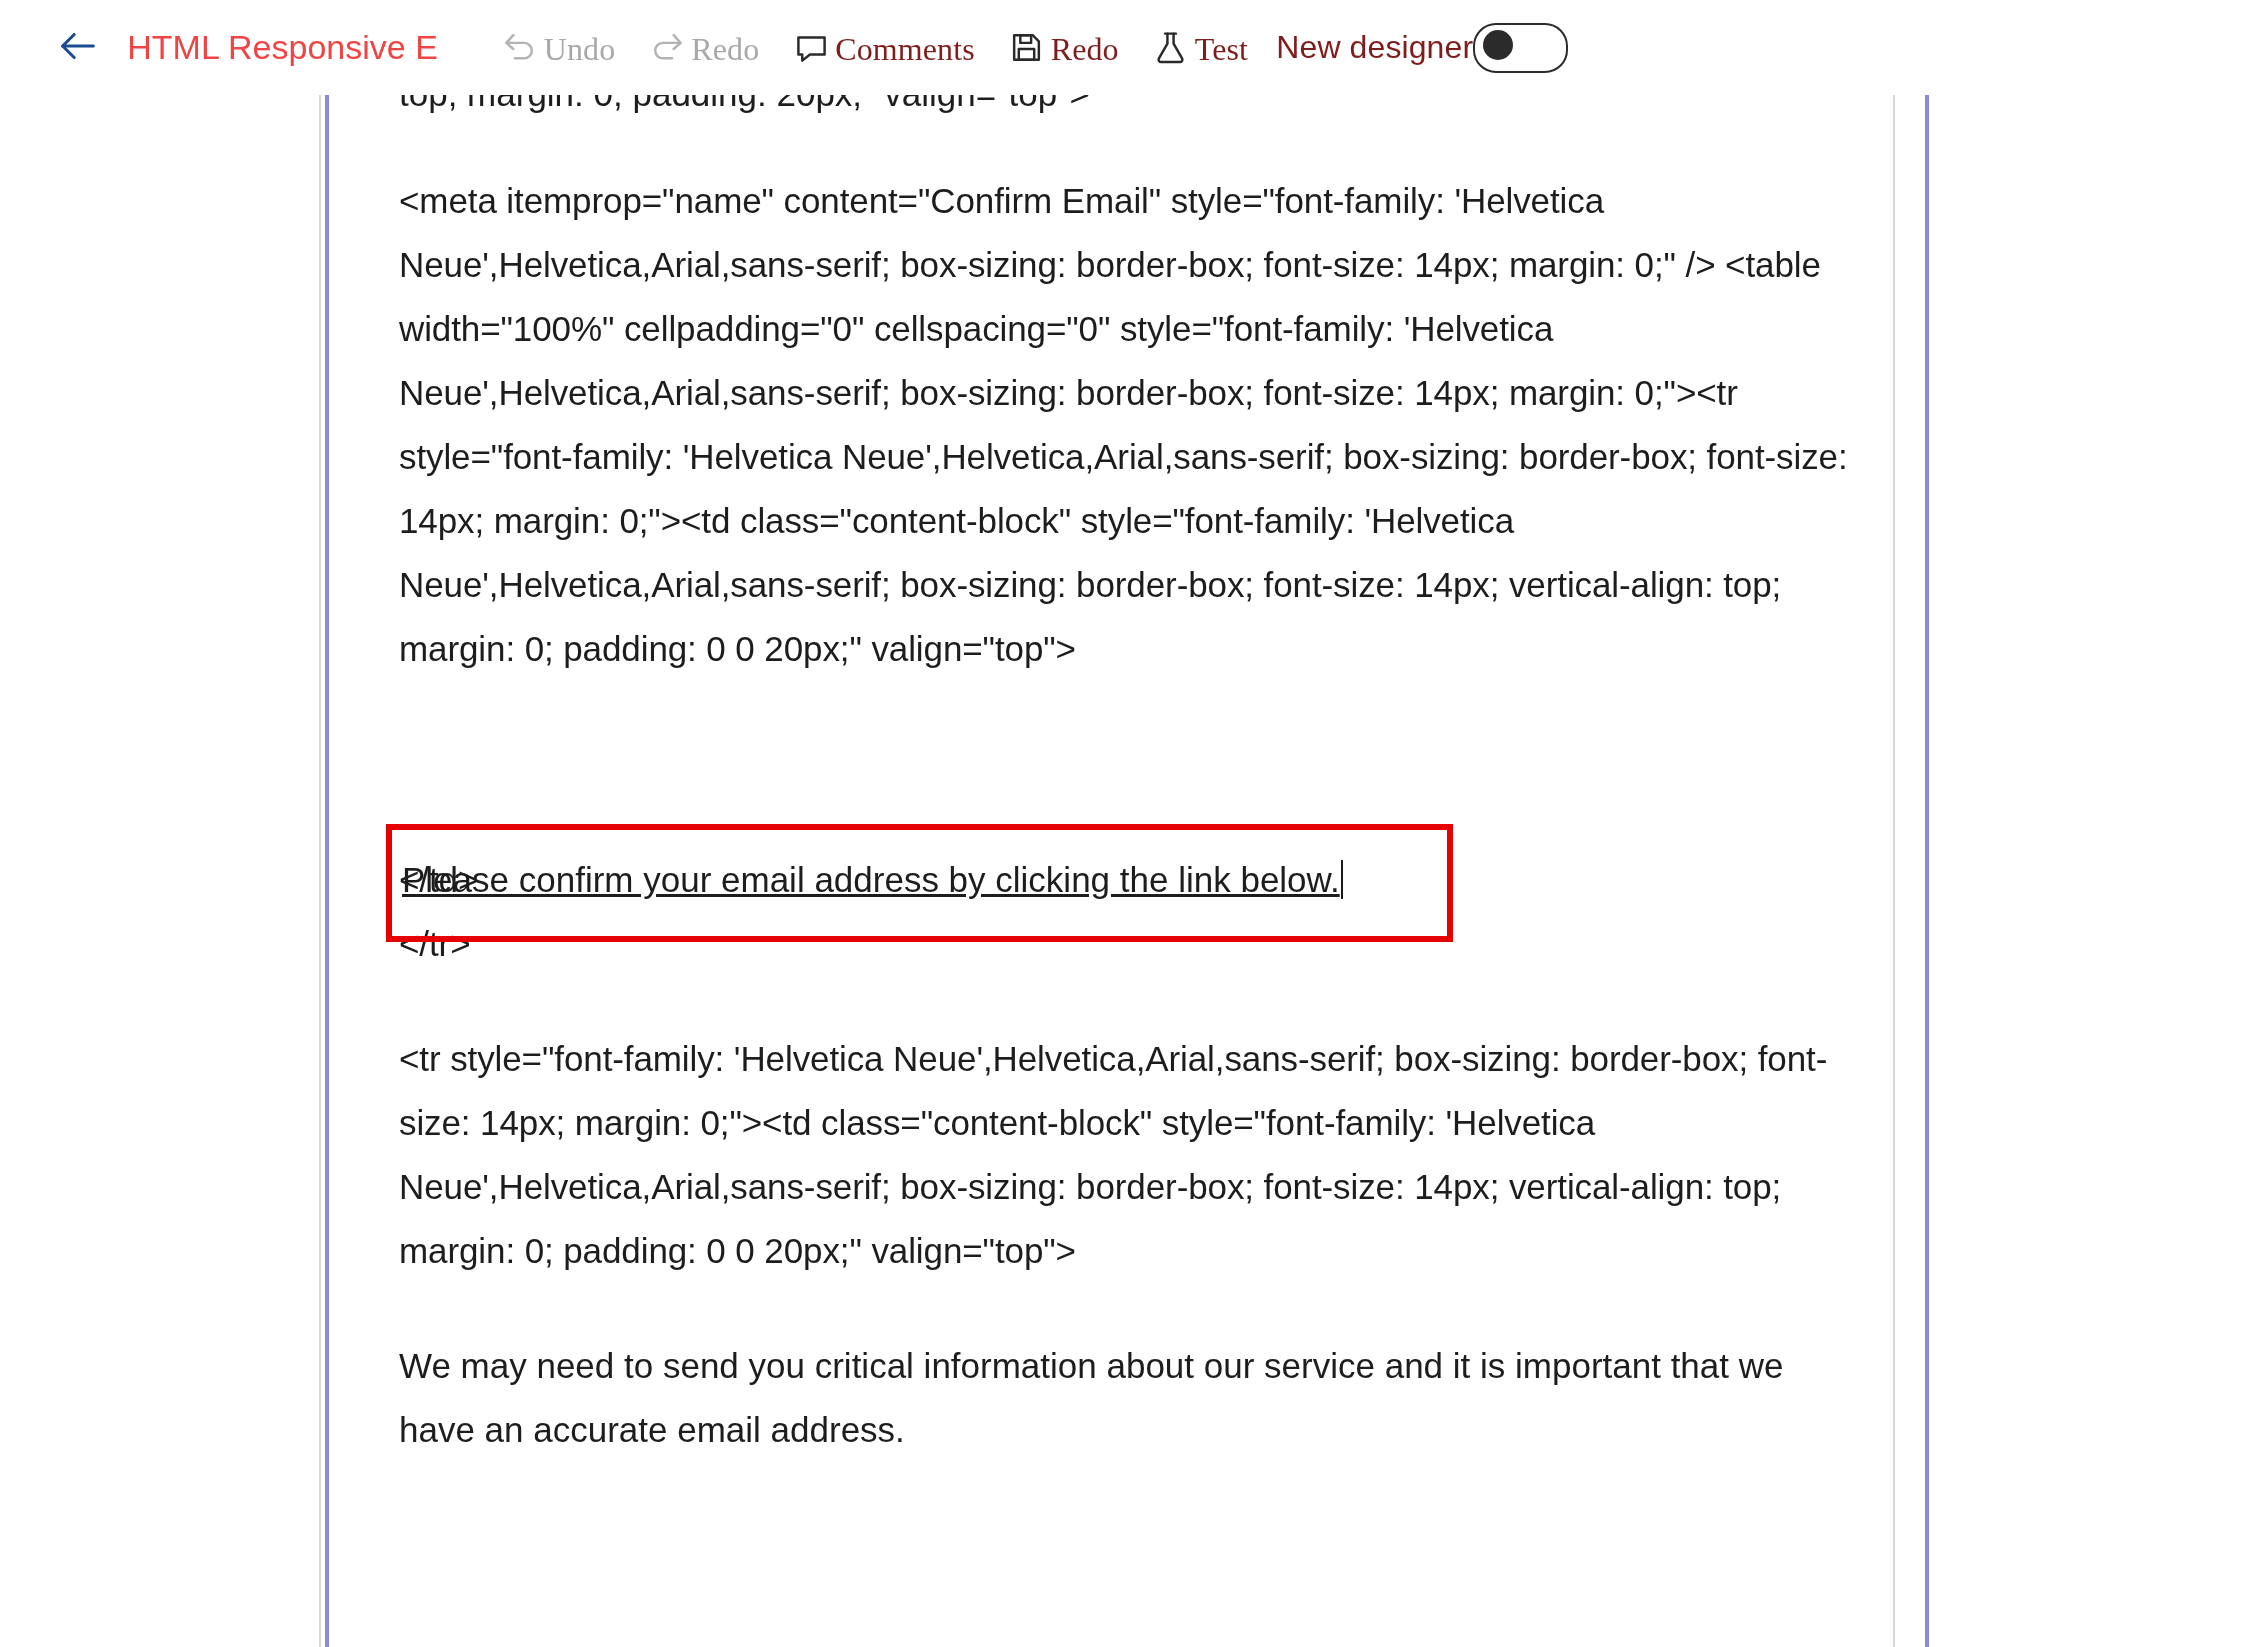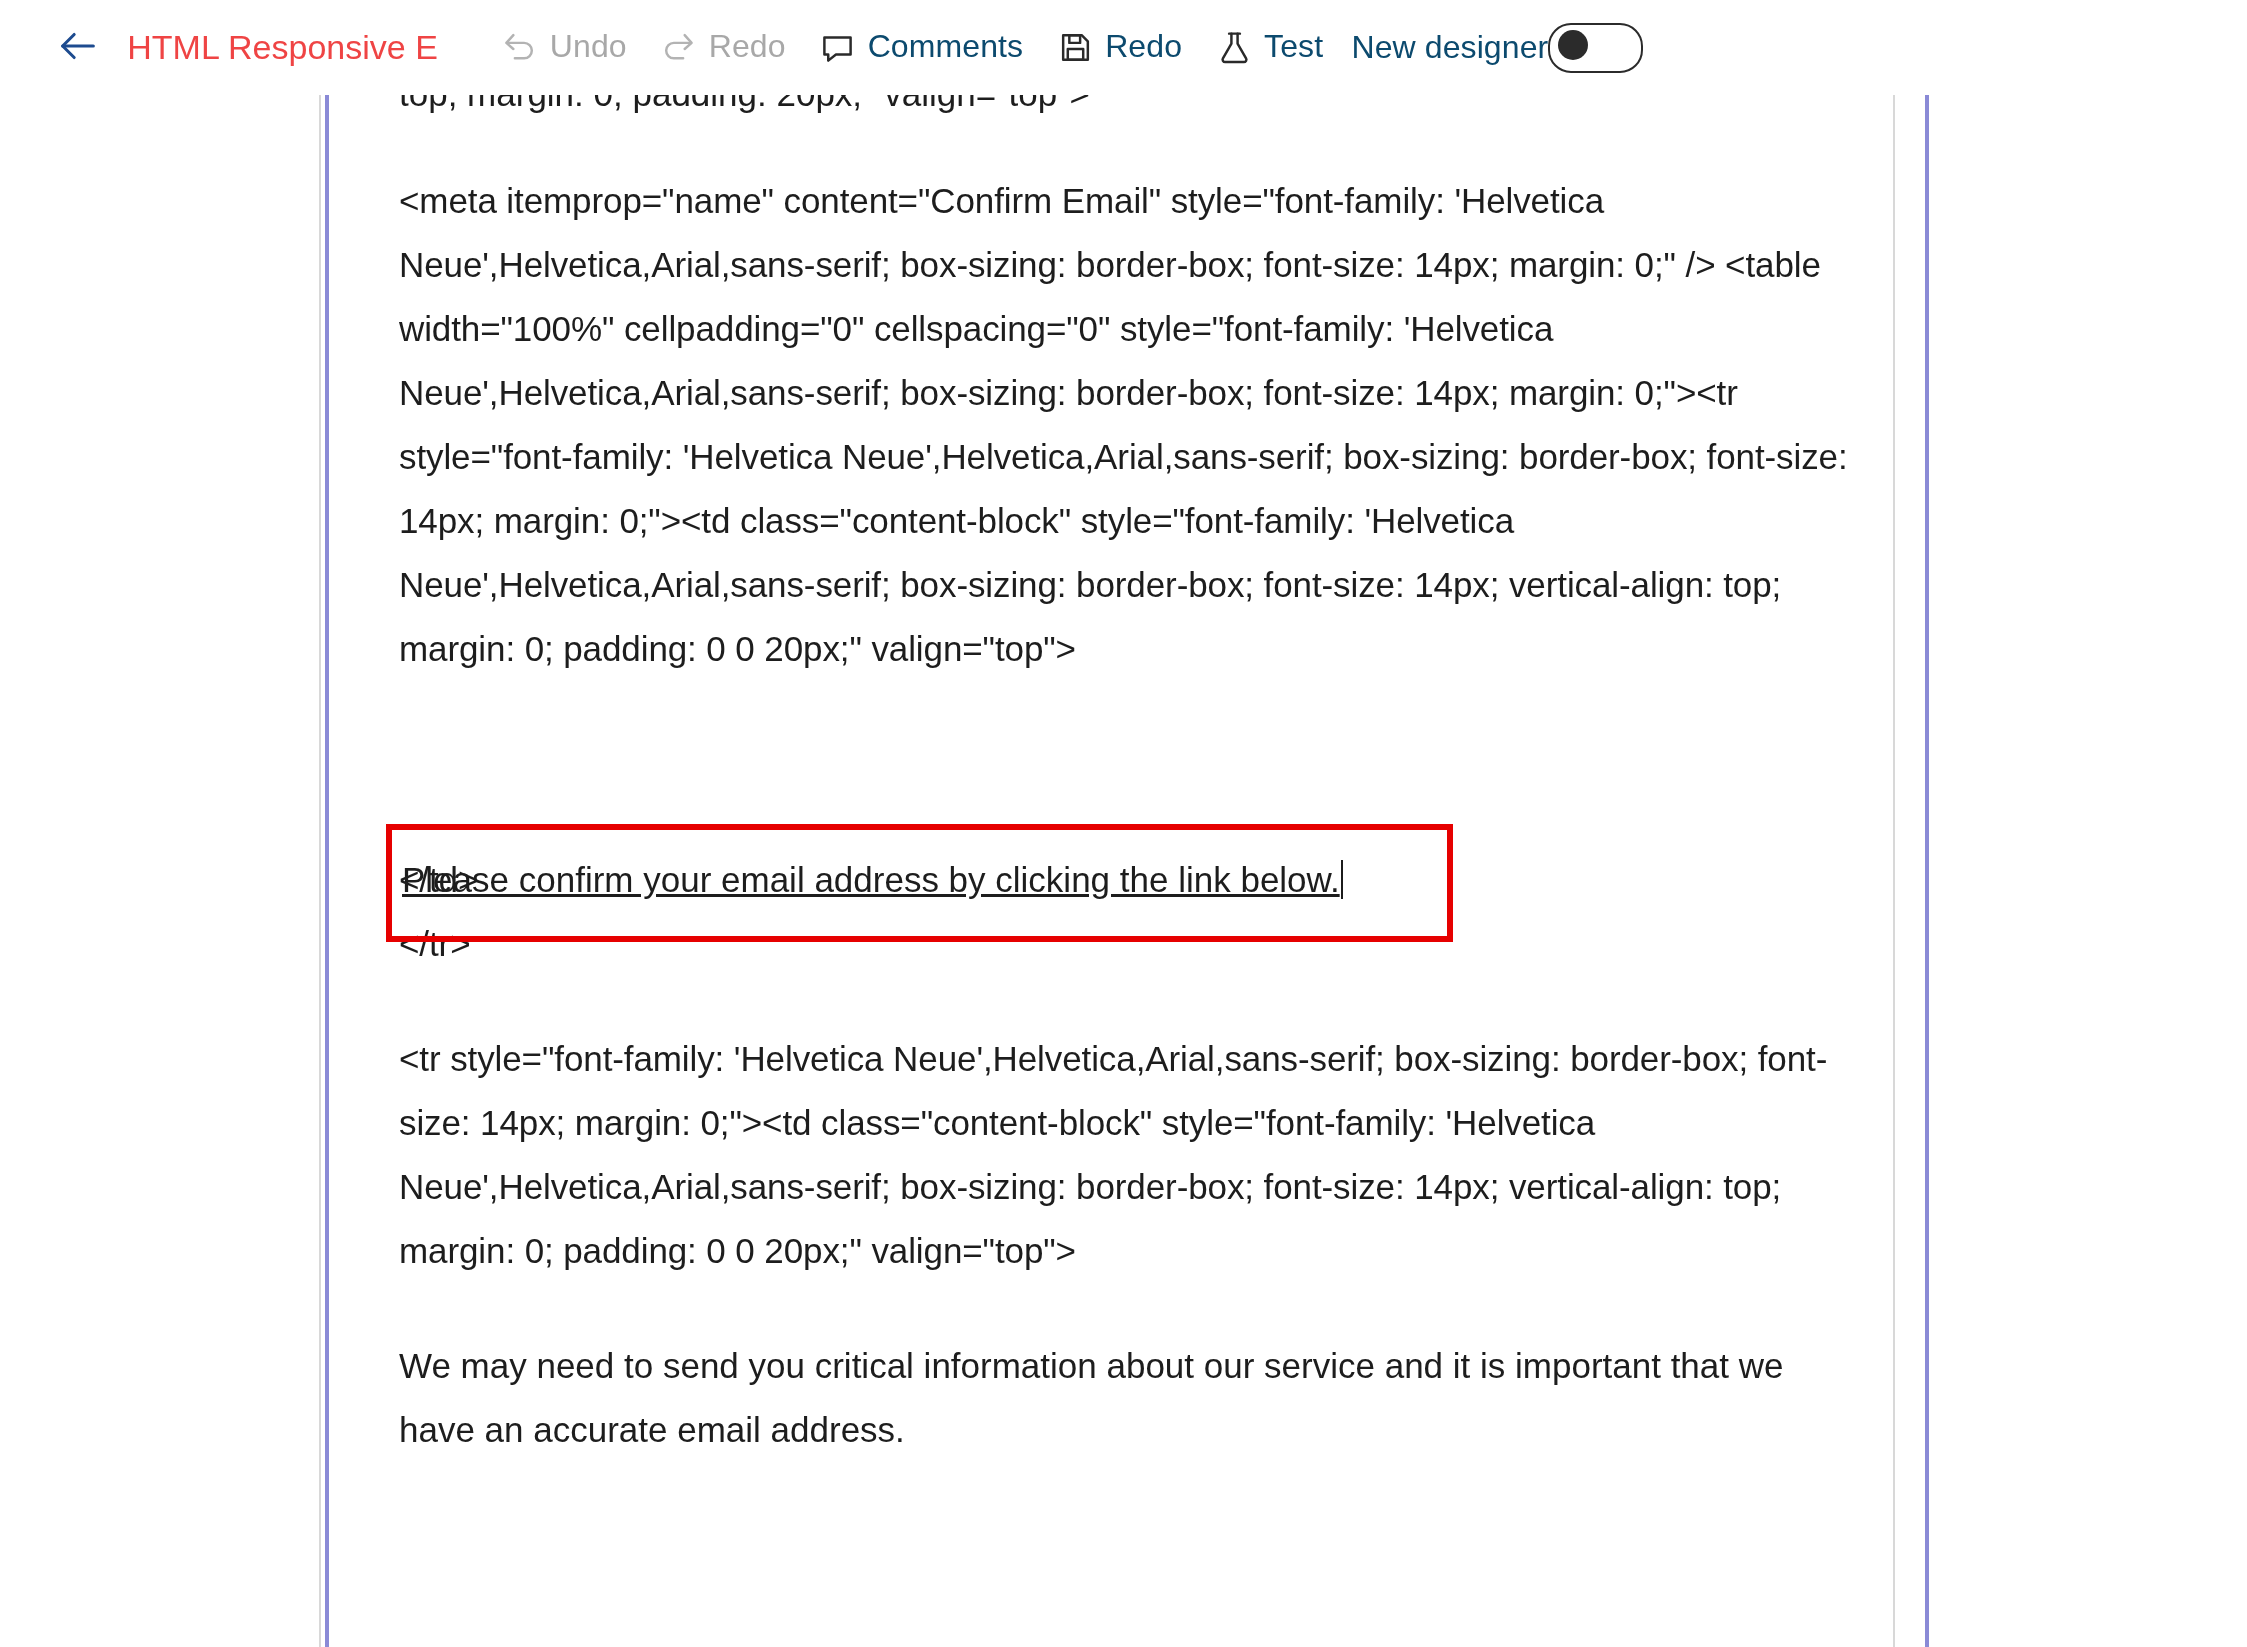--- a/index.html
+++ b/index.html
@@ -22,30 +22,31 @@
     display: flex;
     align-items: center;
     padding: 0 35px 0 47px;
     box-sizing: border-box;
     background: #ffffff;
     position: relative;
     z-index: 5;
   }
   .tb-item {
     display: flex;
-    align-items: flex-start;
-    gap: 10px;
+    align-items: flex-end;
+    gap: 4px;
     padding: 8.8px 16px;
     border-radius: 5.3px;
     cursor: pointer;
     white-space: nowrap;
+    font-family: Liberation Serif, serif;
   }
   .tb-label {
     font-size: 32px;
-    color: #0c4a6e;
+    color: #7f1d1d;
     letter-spacing: 0.1px;
   }
   .tb-label.disabled { color: #a8a8a8; }
   .tb-icon {
     width: 40px;
     height: 40px;
     display: inline-flex;
     align-items: center;
     justify-content: center;
     color: #2a2a2a;

